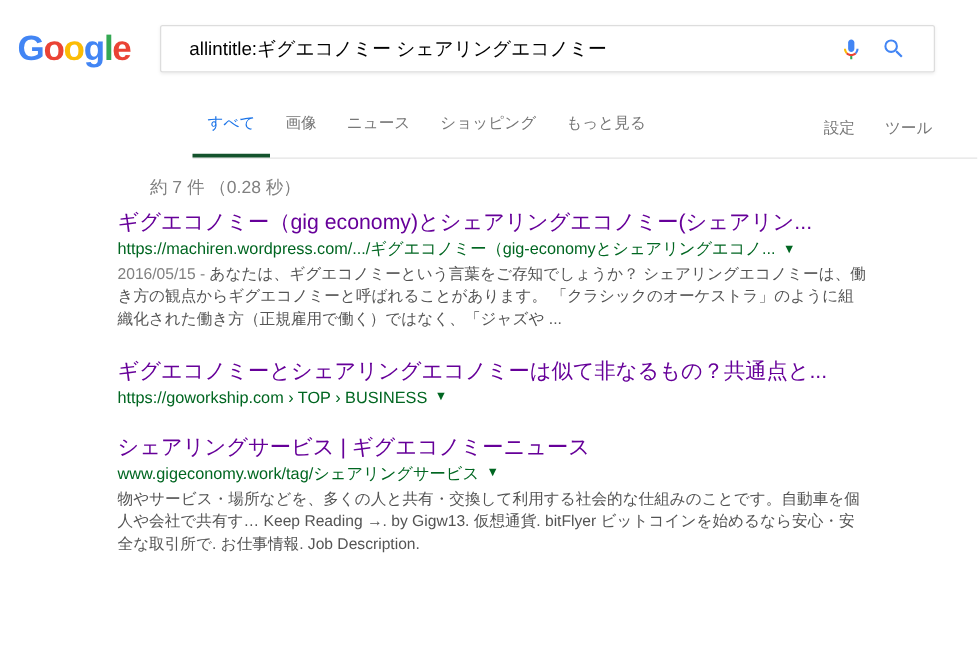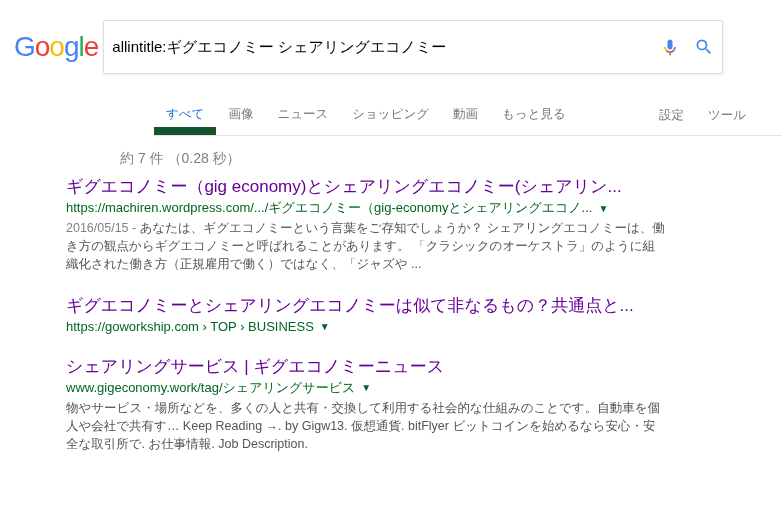--- a/index.html
+++ b/index.html
@@ -1,32 +1,32 @@
 <!DOCTYPE html>
 <html><head>
 <meta charset="utf-8">
 <style>
   * { margin: 0; padding: 0; box-sizing: border-box; }
   body { font-family: arial, sans-serif; font-size: 13px; color: #222; background: #fff; }
   .header { display: flex; align-items: center; padding: 20px 10px 0 14px; }
-  .logo { font-size: 28px; font-weight: normal; margin-right: 5px; letter-spacing: -1px; text-align: center; }
+  .logo { font-size: 28px; font-weight: bold; margin-right: 24px; letter-spacing: -1px; text-align: center; }
   .logo span:nth-child(1){color:#4285F4;} .logo span:nth-child(2){color:#EA4335;}
   .logo span:nth-child(3){color:#FBBC05;} .logo span:nth-child(4){color:#4285F4;}
   .logo span:nth-child(5){color:#34A853;} .logo span:nth-child(6){color:#EA4335;}
-  .searchbox { flex: 1; max-width: 620px; height: 54px; border: 1px solid #ddd; border-radius: 2px; display: flex; align-items: center; padding: 0 8px; box-shadow: 0 1px 3px rgba(0,0,0,0.08); }
+  .searchbox { flex: 1; max-width: 620px; height: 38px; border: 1px solid #ddd; border-radius: 2px; display: flex; align-items: center; padding: 0 22px; box-shadow: 0 1px 3px rgba(0,0,0,0.08); }
   .searchbox input { flex: 1; border: none; outline: none; font-size: 15px; color: #000; }
   .mic-icon { width: 20px; height: 20px; margin-right: 14px; cursor: pointer; }
   .search-icon { width: 20px; height: 20px; cursor: pointer; }
   .tabs-row { display: flex; align-items: center; margin-left: 154px; border-bottom: 1px solid #e4e4e4; margin-top: 22px; }
   .tabs { display: flex; }
   .tab { padding: 10px 12px 11px; font-size: 12.5px; color: #777; cursor: pointer; }
-  .tab.active { color: #1a73e8; border-bottom: 8px solid #14532d; font-weight: 500; padding-bottom: 4px; }
+  .tab.active { color: #1a73e8; border-bottom: 3px solid #14532d; font-weight: 500; padding-bottom: 16px; }
   .tabs-right { margin-left: auto; display: flex; padding-right: 24px; }
   .stats { margin-left: 120px; color: #808080; font-size: 14px; padding: 14px 0 8px; }
-  .results { margin-left: 66px; max-width: 600px; }
+  .results { margin-left: 94px; max-width: 600px; }
   .result { margin-bottom: 22px; }
   .result-title { color: #660099; font-size: 17px; line-height: 1.3; cursor: pointer; margin-bottom: 1px; white-space: nowrap; overflow: hidden; text-overflow: ellipsis; }
   .result-url { color: #006621; font-size: 13px; margin-bottom: 2px; display: flex; align-items: center; }
   .dd { color: #006621; margin-left: 6px; cursor: pointer; font-size: 10px; }
   .result-snip { color: #545454; font-size: 12.5px; line-height: 1.45; }
   .snip-date { color: #808080; }
 </style>
 </head>
 <body>
 
@@ -48,21 +48,20 @@
     </svg>
   </div>
 </div>
 
 <div class="tabs-row">
   <div class="tabs">
     <div class="tab active">すべて</div>
     <div class="tab">画像</div>
     <div class="tab">ニュース</div>
     <div class="tab">ショッピング</div>
-    <div class="tab">動画</div>
     <div class="tab">もっと見る</div>
   </div>
   <div class="tabs-right">
     <div class="tab">設定</div>
     <div class="tab">ツール</div>
   </div>
 </div>
 
 <div class="stats">約 7 件 （0.28 秒）</div>
 

